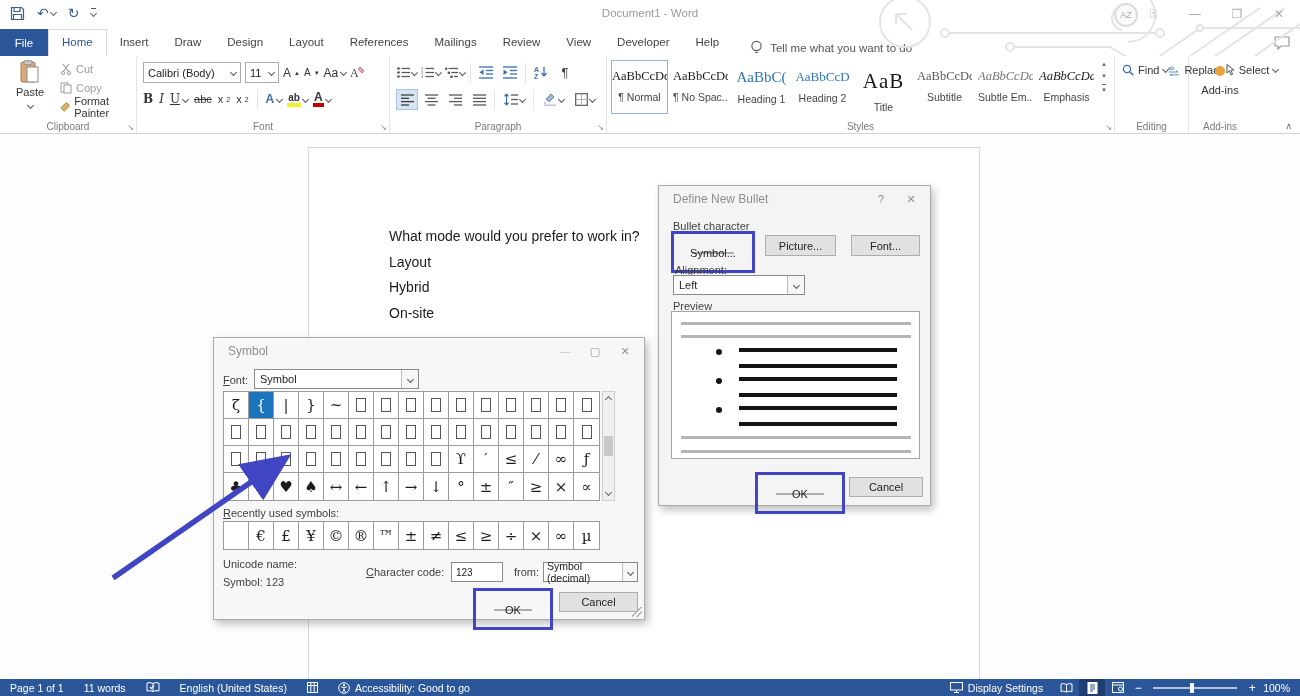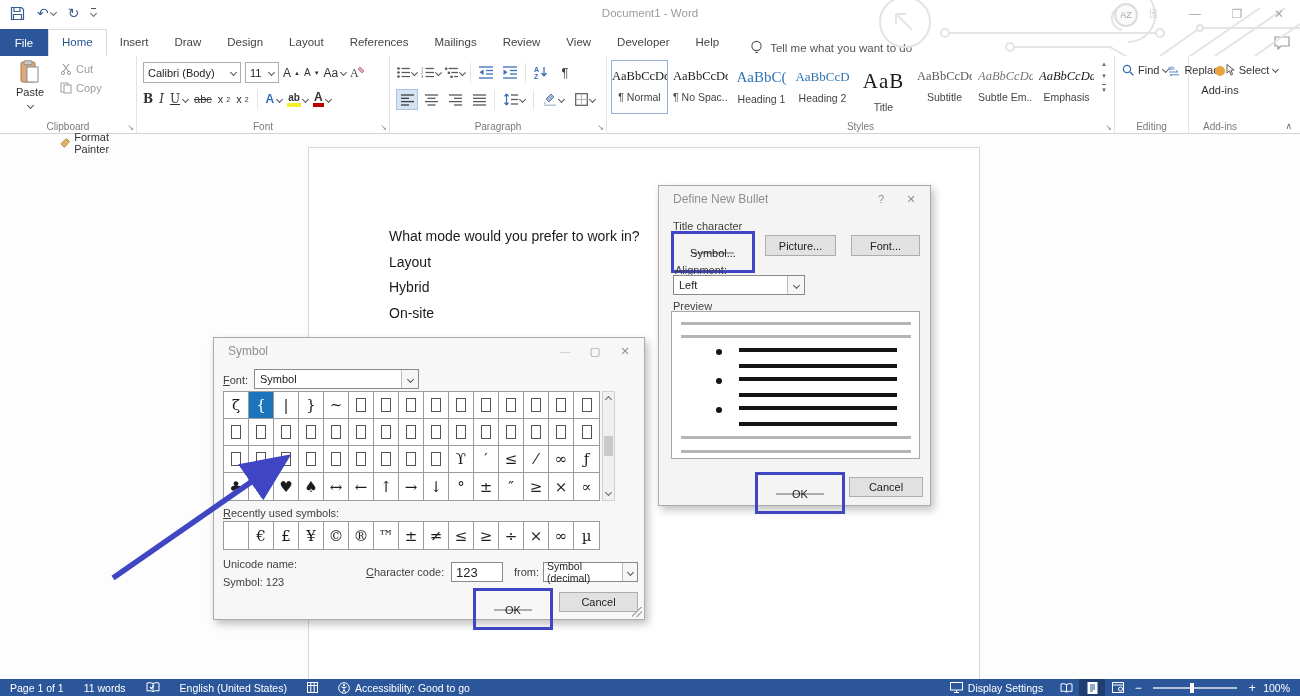--- a/index.html
+++ b/index.html
@@ -35,21 +35,21 @@
   .launcher { position:absolute; right:2px; bottom:1px; font-size:8px; color:#8a8a8a; cursor:pointer; }
   .g-clip { width:137px; } .g-font { width:253px; } .g-para { width:217px; }
   .g-styles { width:508px; } .g-edit { width:74px; } .g-add { width:62px; border-right:none; }
 
   .paste-btn { position:absolute; left:4px; top:4px; width:52px; height:58px; text-align:center; font-size:11px; color:#333; cursor:pointer; }
   .paste-btn .chev { margin:2px auto 0; }
   .chev { width:5px; height:5px; border-right:1.2px solid #555; border-bottom:1.2px solid #555; transform:rotate(45deg); display:inline-block; }
   .clip-col { position:absolute; left:60px; top:5px; display:flex; flex-direction:column; gap:3px; }
   .clip-item { display:flex; align-items:center; gap:4px; font-size:11px; height:16px; cursor:pointer;}
   .clip-item.dim { color:#9d9d9d; }
-  .clip-item.dark { color:#333;margin-top:36px; }
+  .clip-item.dark { color:#333; }
 
   .row1 { position:absolute; left:6px; top:6px; display:flex; align-items:center; gap:4px; }
   .row2 { position:absolute; left:6px; top:33px; display:flex; align-items:center; gap:6px; }
   .combo { height:21px; border:1px solid #ababab; background:#fff; font-size:11px; color:#222; display:flex; align-items:center; padding:0 4px; gap:4px; cursor:pointer;}
   .combo .chev { margin-left:auto; }
   .fbtn { font-size:12px; color:#333; display:flex; align-items:center; gap:3px; cursor:pointer; height:20px; }
   .b { font-weight:bold; font-family:"DejaVu Serif",serif;}
   .i { font-style:italic; font-family:"DejaVu Serif",serif;}
   .u { text-decoration:underline; font-family:"DejaVu Serif",serif;}
   .strike { text-decoration:line-through; font-size:11px; }
@@ -120,21 +120,21 @@
   .sym-cell { border-right:1px solid #9b9b9b; border-bottom:1px solid #9b9b9b; display:flex; align-items:center; justify-content:center; font-family:"DejaVu Serif","DejaVu Sans",serif; font-size:15px; color:#1c1c1c; cursor:pointer; }
   .sym-cell:nth-child(15n) { border-right:none; }
   .sym-grid .sym-cell:nth-last-child(-n+15), .recent-grid .sym-cell { border-bottom:none; }
   .recent-grid .sym-cell { border-bottom:none; }
   .sym-cell.selected { background:#1b74bc; color:#fff; }
   .glyph-box { width:10px; height:14px; border:1.4px solid #555; }
   .sym-scroll { position:absolute; left:388px; top:53px; width:13px; height:110px; background:#f0f0f0; border:1px solid #d0d0d0;}
   .scr-arrow { position:absolute; left:0; width:11px; height:12px; display:flex; align-items:center; justify-content:center; cursor:pointer;}
   .scr-chev { width:5px; height:5px; border-right:1.2px solid #666; border-bottom:1.2px solid #666; }
   .scr-thumb { position:absolute; left:1px; top:44px; width:9px; height:20px; background:#c9c9c9; cursor:grab;}
-  .char-input { position:absolute; left:237px; top:224px; width:52px; height:20px; border:1px solid #8a8a8a; font-size:13px; padding:0 4px; font-family:inherit; background:#fff; color:#222;}
+  .char-input { position:absolute; left:237px; top:224px; width:52px; height:20px; border:1px solid #8a8a8a; font-size:10px; padding:0 4px; font-family:inherit; background:#fff; color:#222;}
   .grip { position:absolute; right:2px; bottom:2px; width:10px; height:10px; cursor:nwse-resize;
           background:linear-gradient(135deg, transparent 45%, #b0b0b0 45%, #b0b0b0 55%, transparent 55%, transparent 70%, #b0b0b0 70%, #b0b0b0 80%, transparent 80%); }
 
   
   .arrow-svg { position:absolute; left:0; top:0; width:1300px; height:545px; z-index:50; pointer-events:none; }
 
   
   .statusbar { position:absolute; left:0; top:679px; width:1300px; height:17px; background:#2b579a; color:#fff; font-size:10.5px; display:flex; align-items:center; z-index:40;}
   .sb-item { display:flex; align-items:center; gap:5px; padding:0 10px; height:17px; cursor:pointer; white-space:nowrap;}
   .sb-right { margin-left:auto; display:flex; align-items:center; height:17px;}
@@ -566,21 +566,21 @@
         <p>What mode would you prefer to work in?</p>
         <span><p>Layout</p><p>Hybrid</p><p>On-site</p></span>
       </div>
     </div>
 
     <div class="dialog bullet-dlg">
       <div class="dlg-title">Define New Bullet</div>
       <span class="dlg-ctrl" style="right:34px;">?</span>
       <span class="dlg-ctrl" style="right:4px;">✕</span>
 
-      <div class="dlabel" style="left:14px; top:34px;">Title character</div>
+      <div class="dlabel" style="left:14px; top:34px;">Bullet character</div>
 
       <div class="annot" style="left:12px; top:45px; width:84px; height:30px;">
         <div class="btn ul1">Symbol...</div>
       </div>
       <div class="btn ul1" style="position:absolute; left:106px; top:49px; width:71px; height:21px;">Picture...</div>
       <div class="btn ul1" style="position:absolute; left:192px; top:49px; width:69px; height:21px;">Font...</div>
 
       <div class="dlabel" style="left:16px; top:78px;">Alignment:</div>
       <div class="ddown" style="left:14px; top:89px; width:132px; height:20px;">
         <span class="dd-text">Left</span>

